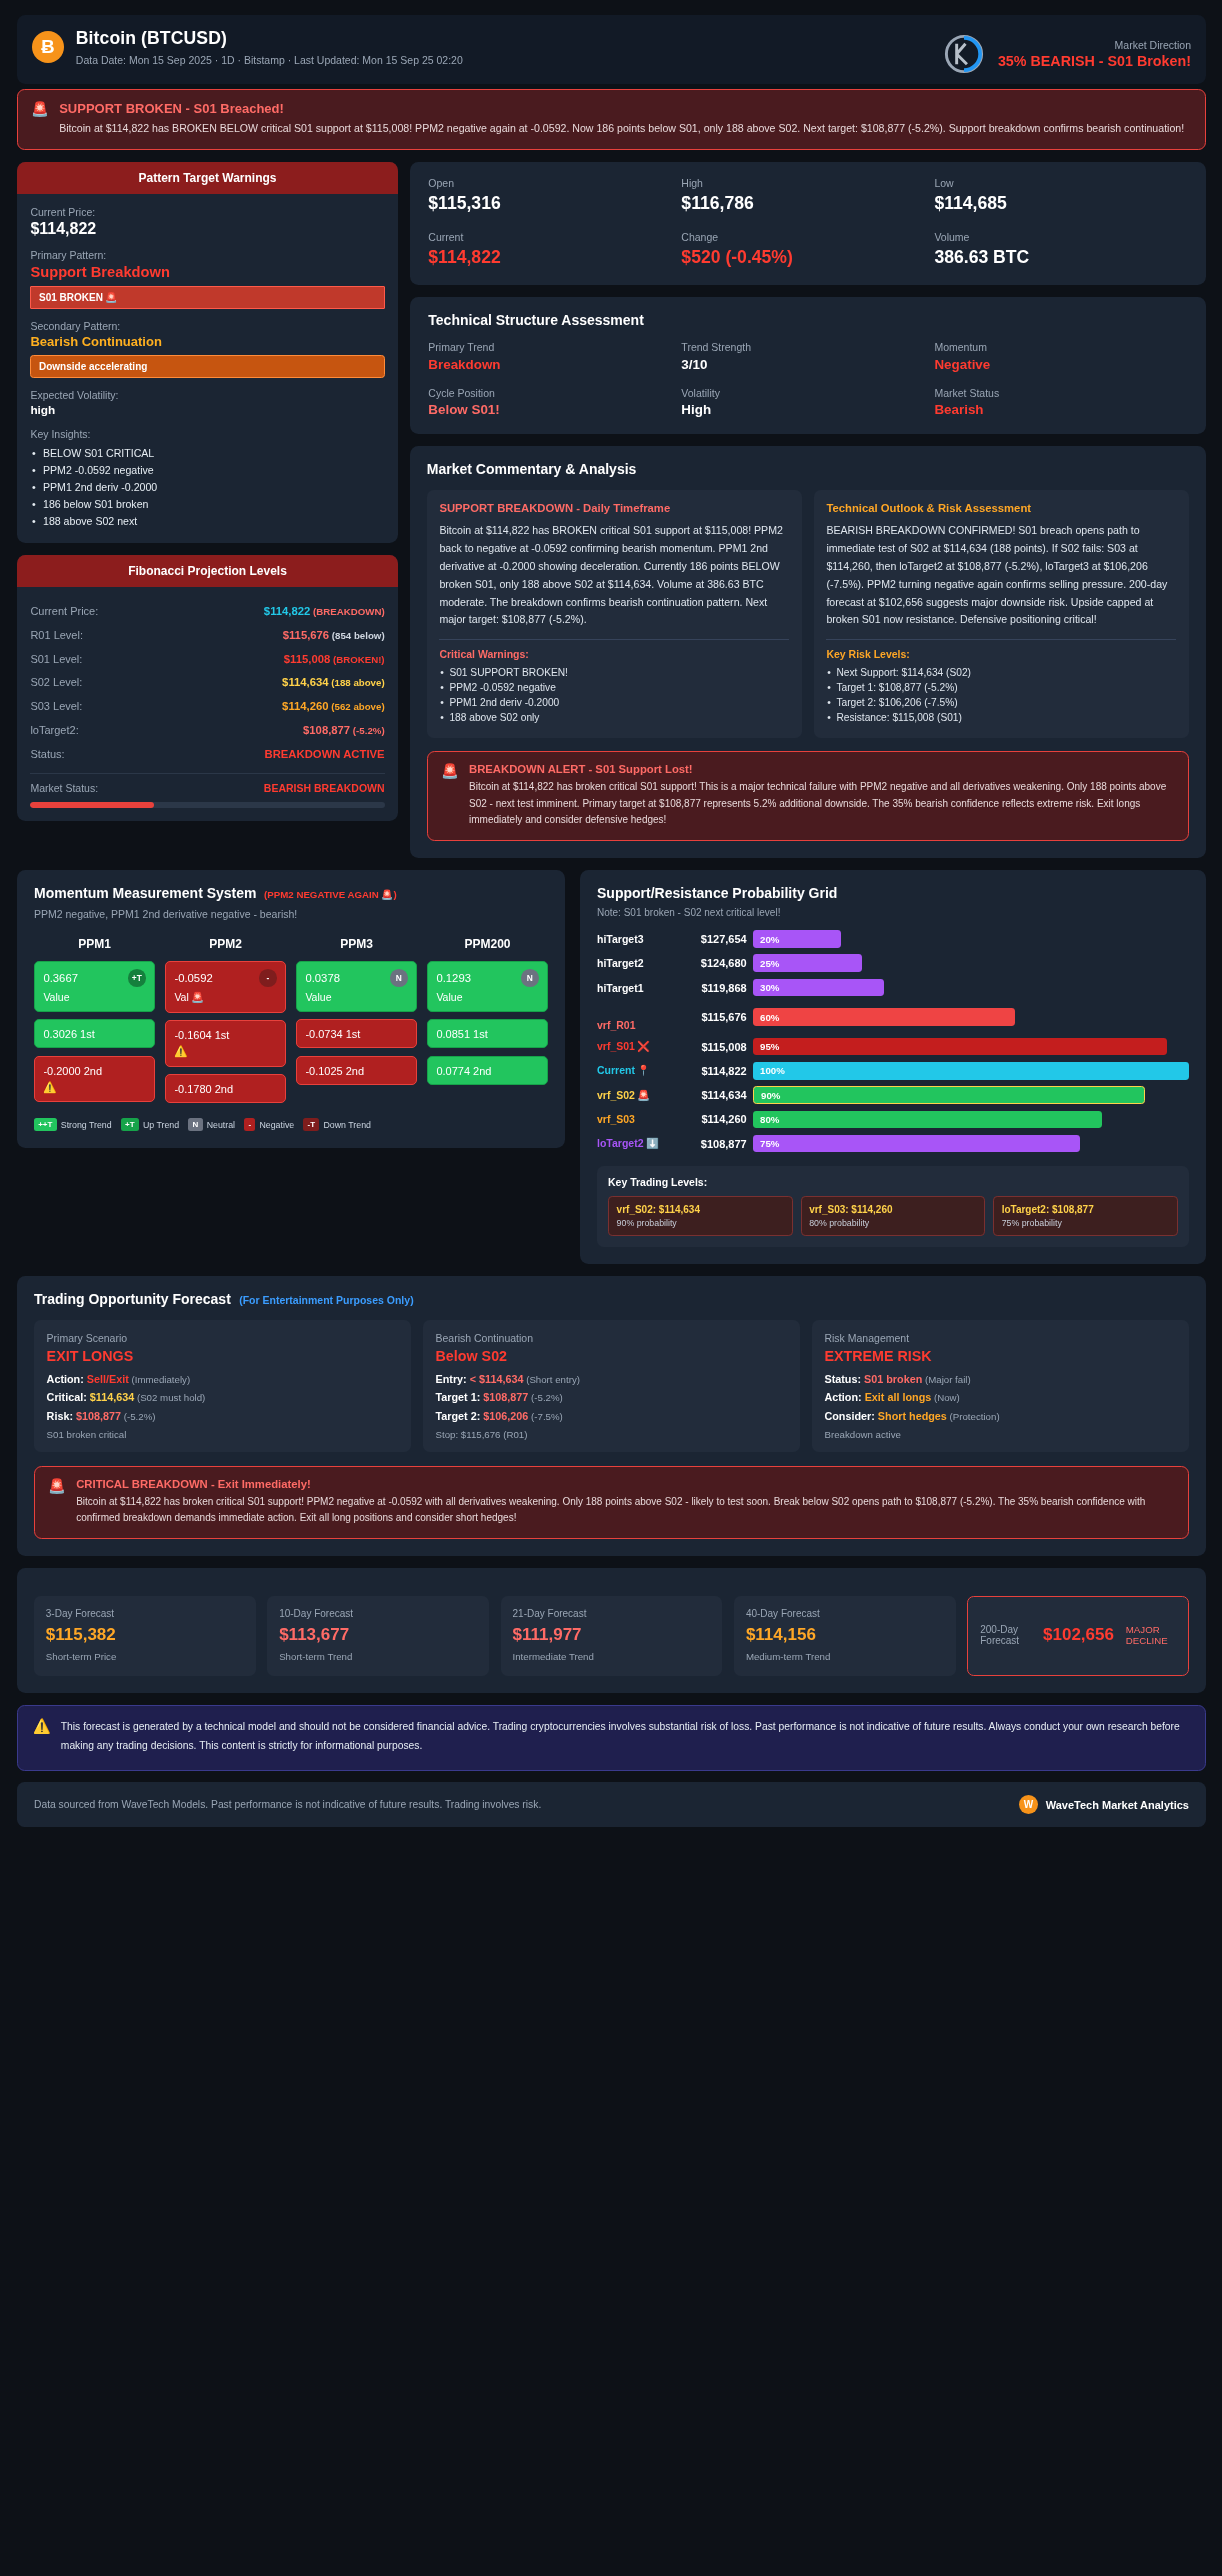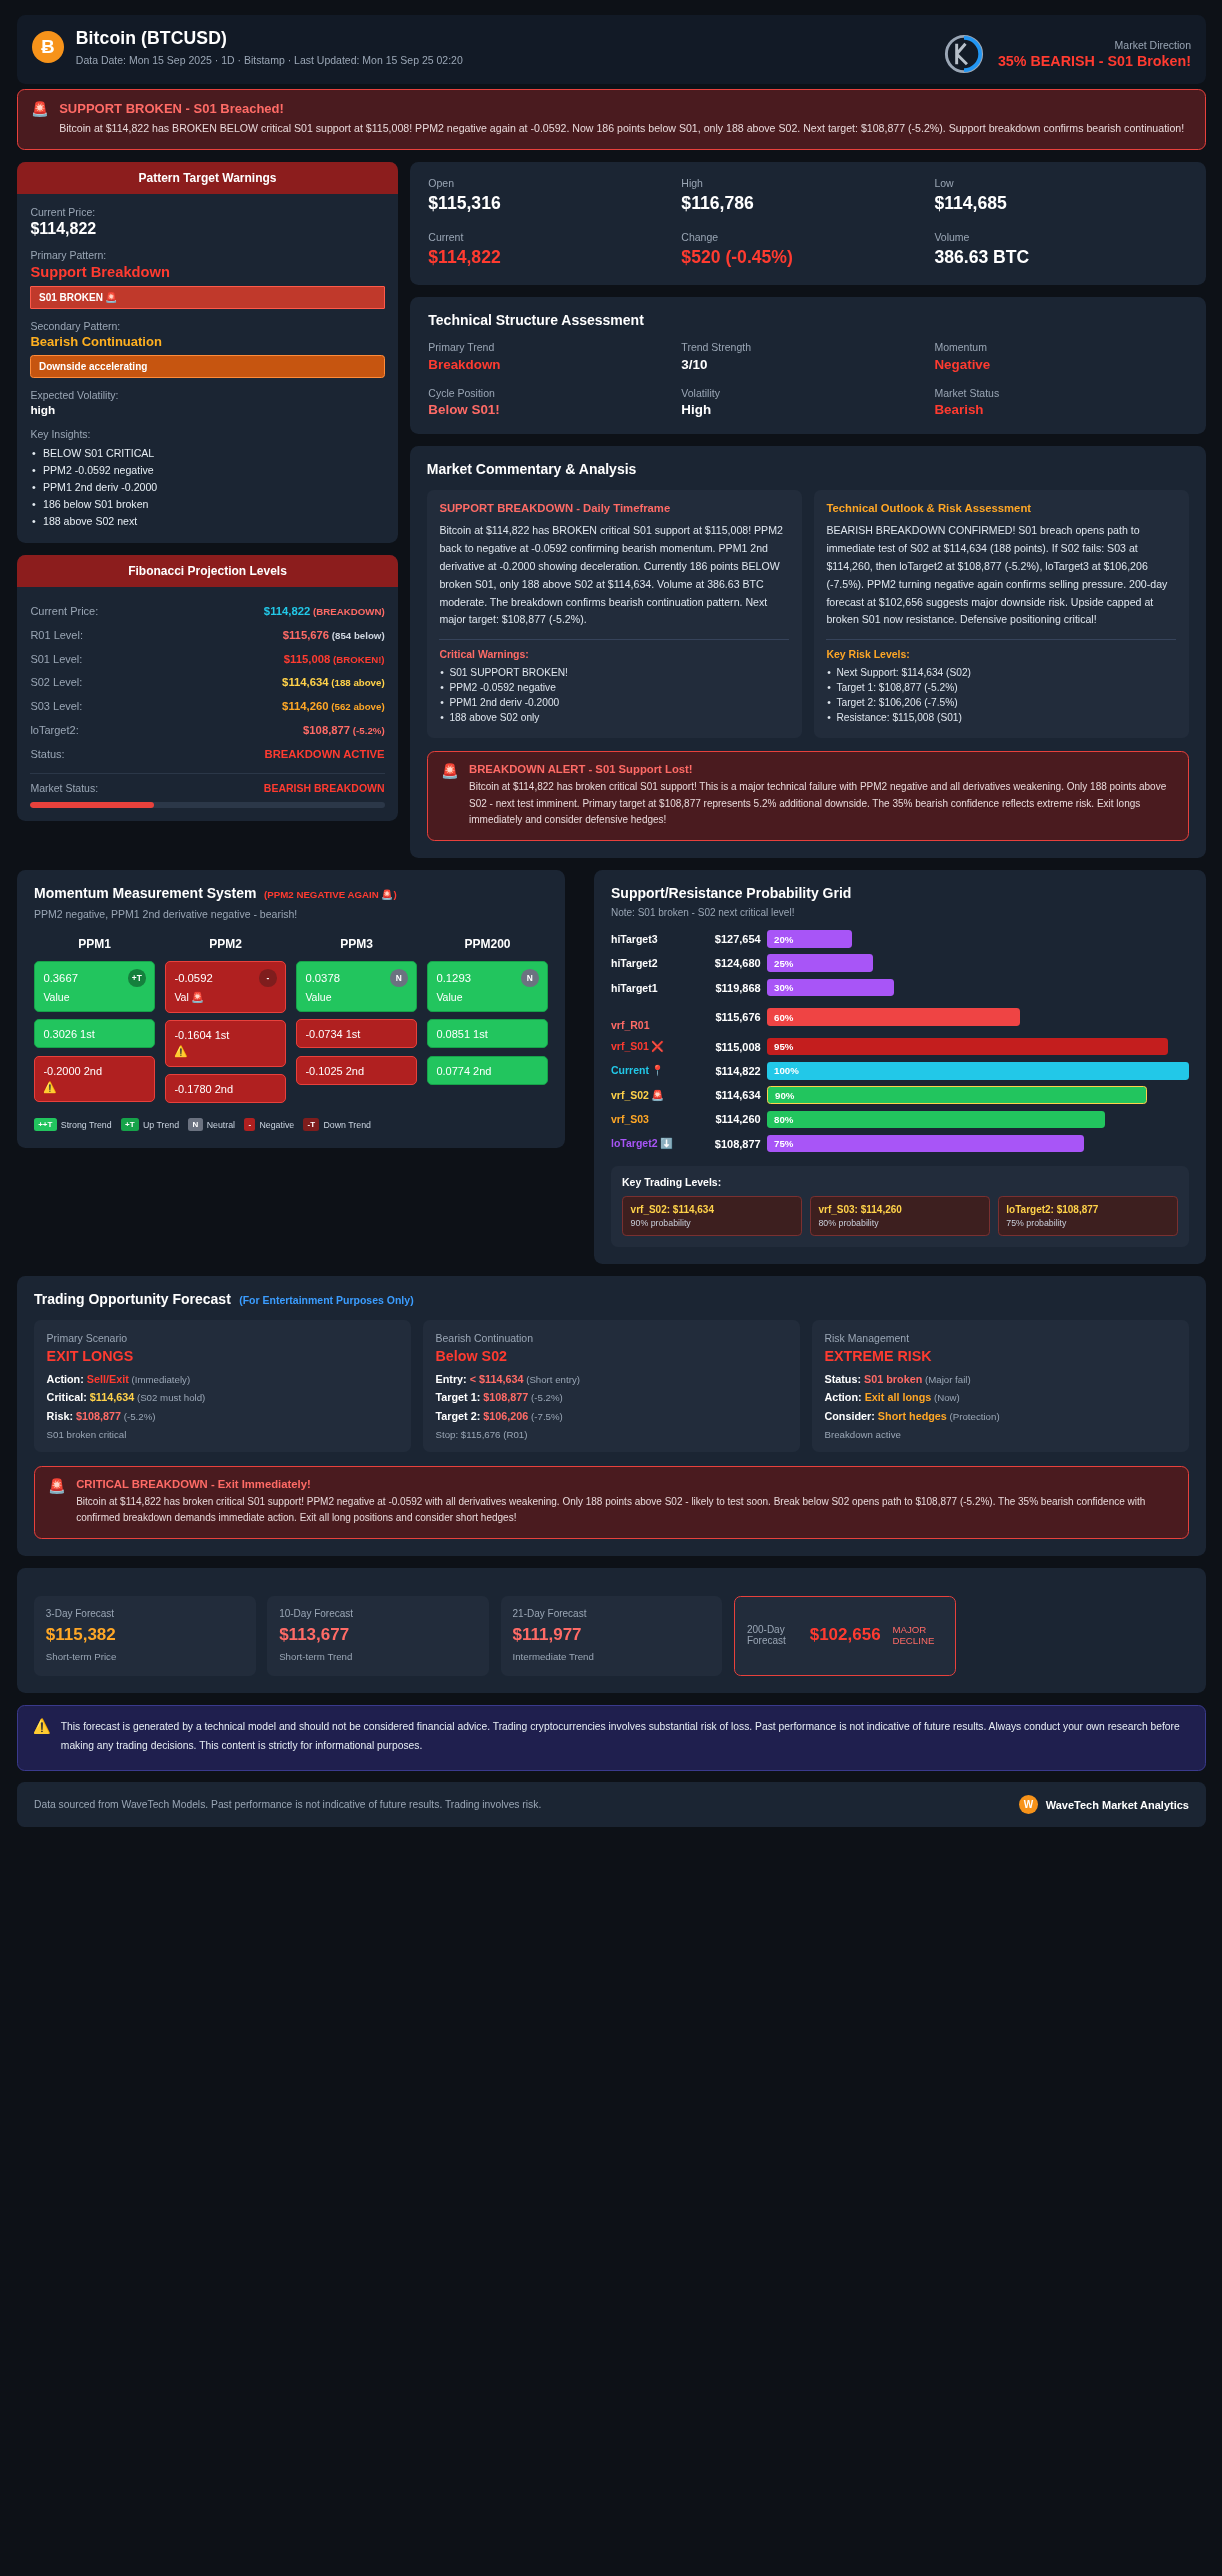--- a/index.html
+++ b/index.html
@@ -97,21 +97,21 @@
   .cb-p { font-size:10.6px; color:#dfe6ee; line-height:1.68; }
   .cb-div { height:0.8px; background:#36435a; margin:10px 0 8.4px 0; }
   .cb-sub { font-size:10.5px; font-weight:bold; margin-bottom:4.2px; }
   .cb-sub.red { color:#ff6b66; }
   .cb-sub.org { color:#ffa726; }
   .cb-ul { list-style:none; }
   .cb-ul li { font-size:10.2px; color:#dfe6ee; padding:2.1px 0 2.1px 10px; position:relative; }
   .cb-ul li:before { content:"•"; position:absolute; left:0.8px; }
 
   
-  .mid { display:flex; gap:29px; align-items:flex-start; margin-top:11.8px; }
+  .mid { display:flex; gap:15px; align-items:flex-start; margin-top:11.8px; }
   .mom { flex:0 0 548px; padding:15px 17px 17px 17px; }
   .mom-h { display:flex; align-items:baseline; gap:7.6px; flex-wrap:wrap; }
   .mom-t { font-size:14px; font-weight:bold; color:#fff; }
   .mom-tag { font-size:9.7px; font-weight:bold; color:#ff3b30; }
   .mom-s { font-size:10.5px; color:#9aa6b5; margin-top:7.6px; }
   .ppm-grid { display:grid; grid-template-columns:repeat(4,1fr); gap:10px; margin-top:17px; }
   .ppm-col { display:flex; flex-direction:column; gap:7.6px; }
   .ppm-name { font-size:12px; font-weight:bold; color:#fff; text-align:center; margin-bottom:1.7px; }
   .chip { border-radius:5px; padding:7.6px 8.4px; font-size:11px; color:#fff; position:relative; }
   .chip.green { background:#22c55e; border:0.8px solid #16a34a; }
@@ -630,20 +630,25 @@
       <div class="wt-box">
         <div class="wt-l">10-Day Forecast</div>
         <div class="wt-v" style="color: rgb(255, 107, 102);">$113,677</div>
         <div class="wt-s">Short-term Trend</div>
       </div>
       <div class="wt-box">
         <div class="wt-l">21-Day Forecast</div>
         <div class="wt-v" style="color: rgb(255, 107, 102);">$111,977</div>
         <div class="wt-s">Intermediate Trend</div>
       </div>
+      <div class="wt-box">
+        <div class="wt-l">40-Day Forecast</div>
+        <div class="wt-v" style="color: rgb(255, 167, 38);">$114,156</div>
+        <div class="wt-s">Medium-term Trend</div>
+      </div>
       <div class="wt-box hl">
         <div class="wt-l">200-Day Forecast</div>
         <div class="wt-v" style="color: rgb(255, 59, 48);">$102,656</div>
         <div class="wt-s red">MAJOR DECLINE</div>
       </div>
     </div>
 </div>
 
 <div class="disc">
   <div class="alert-ico">⚠️</div>

